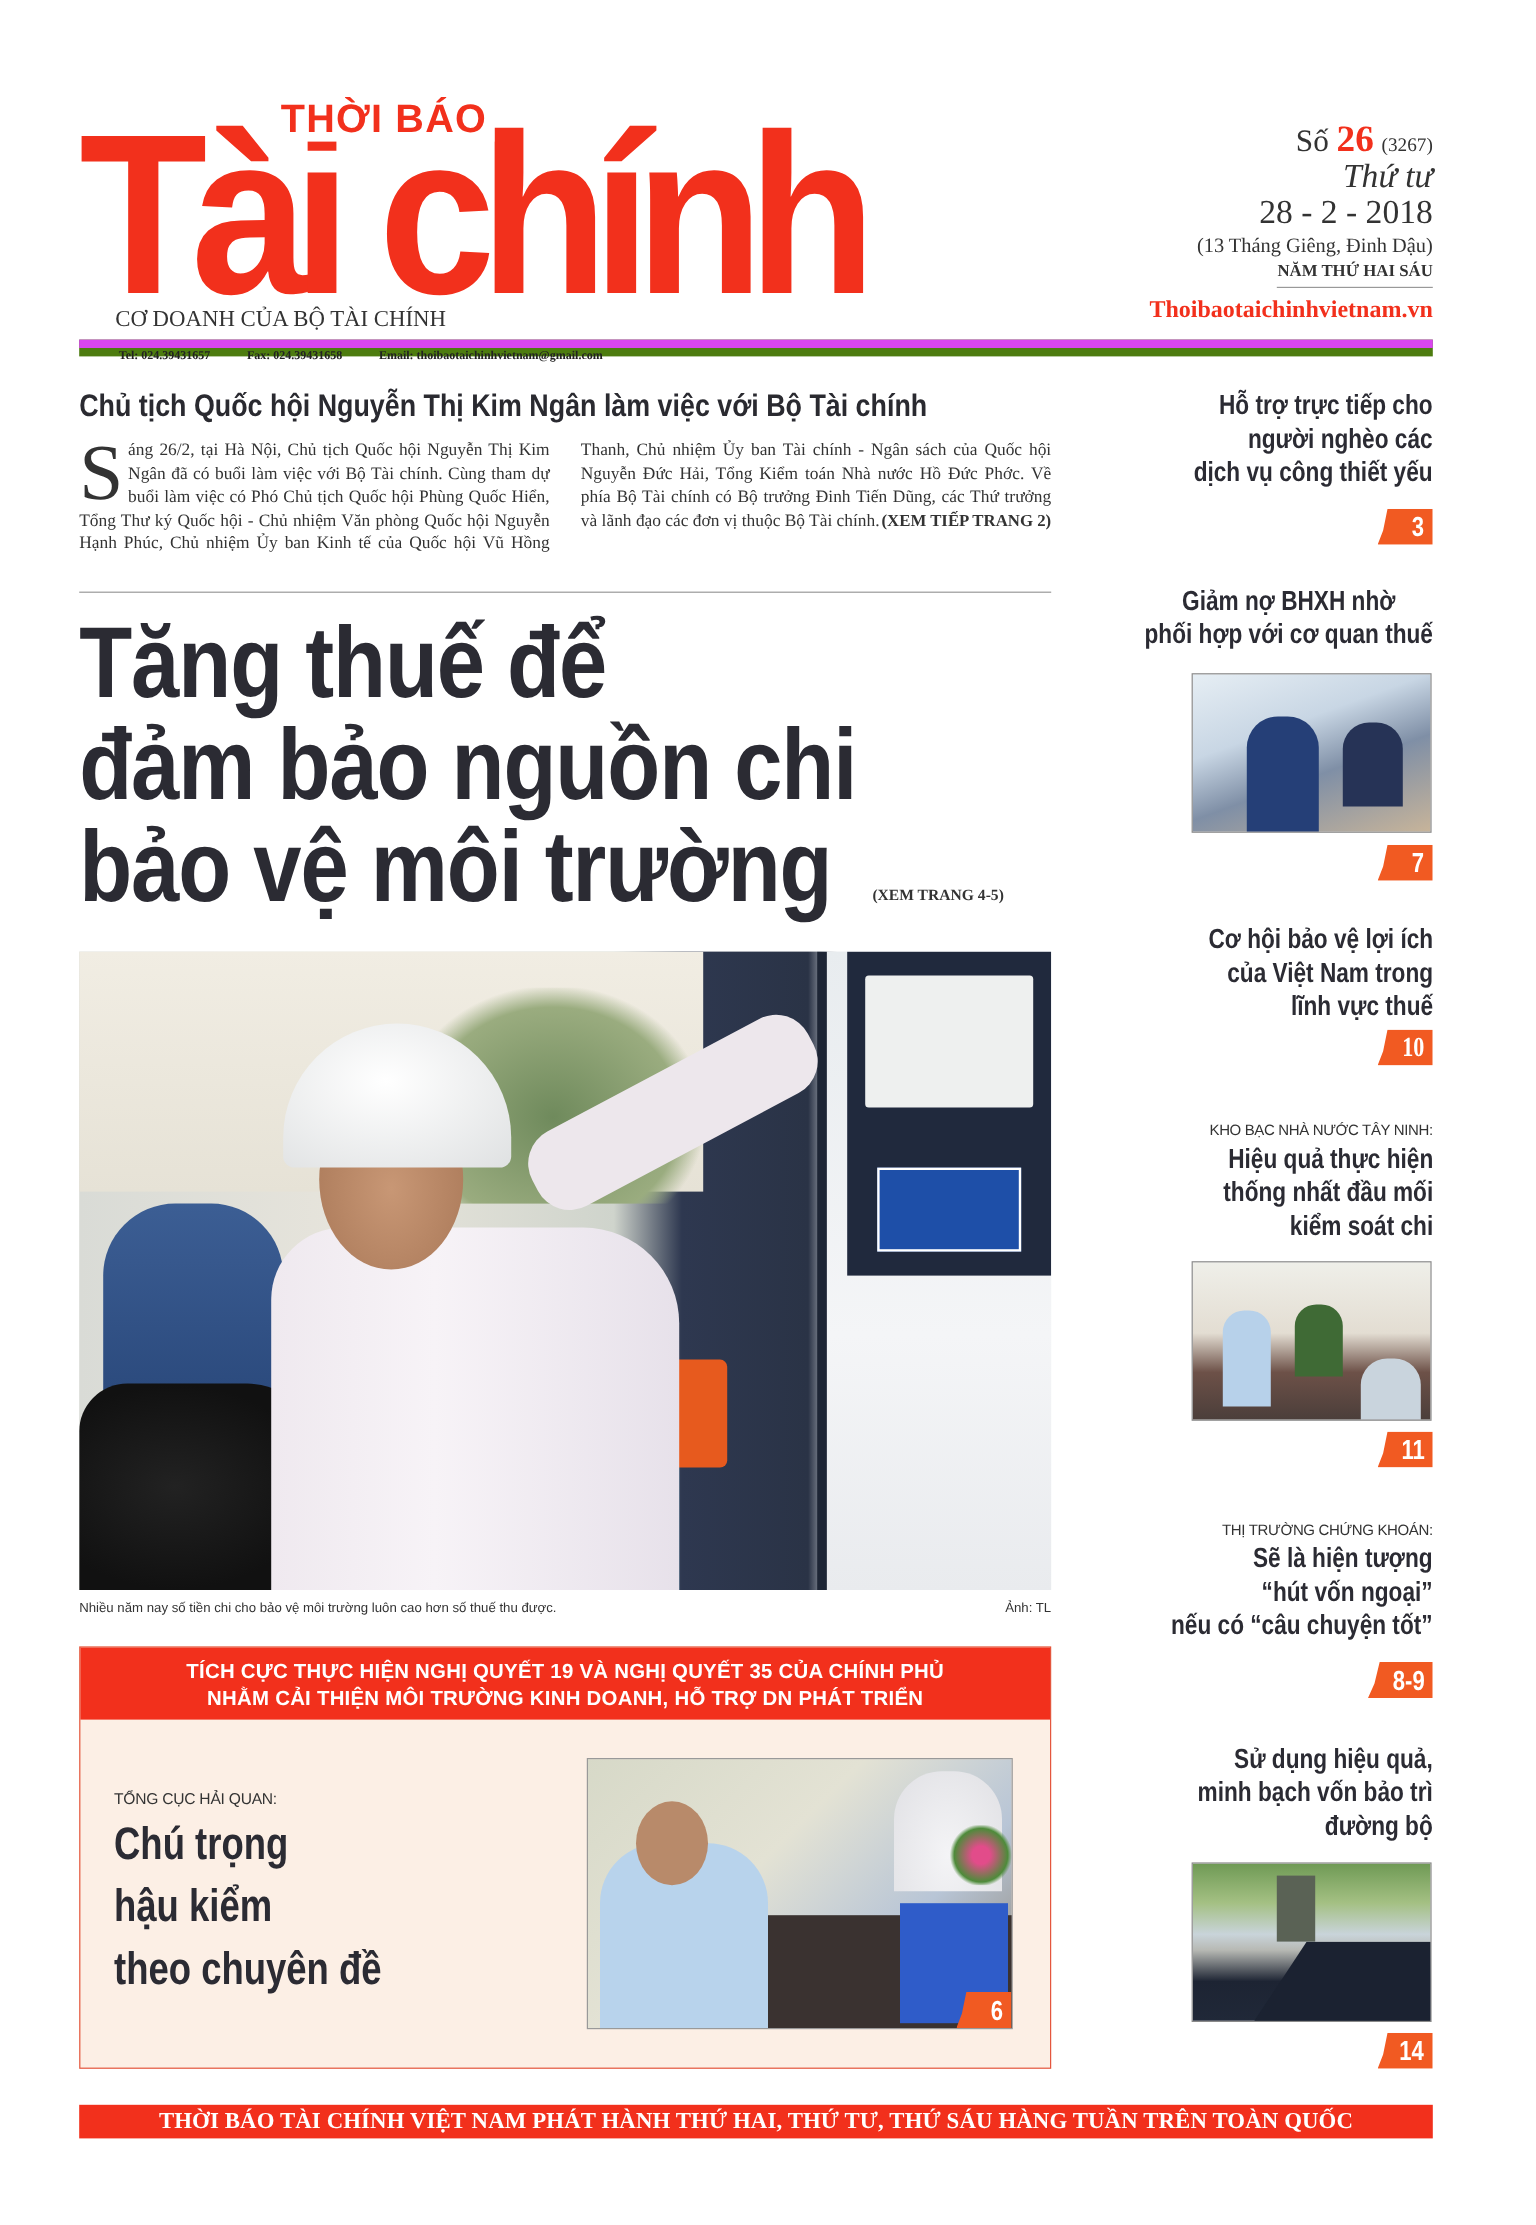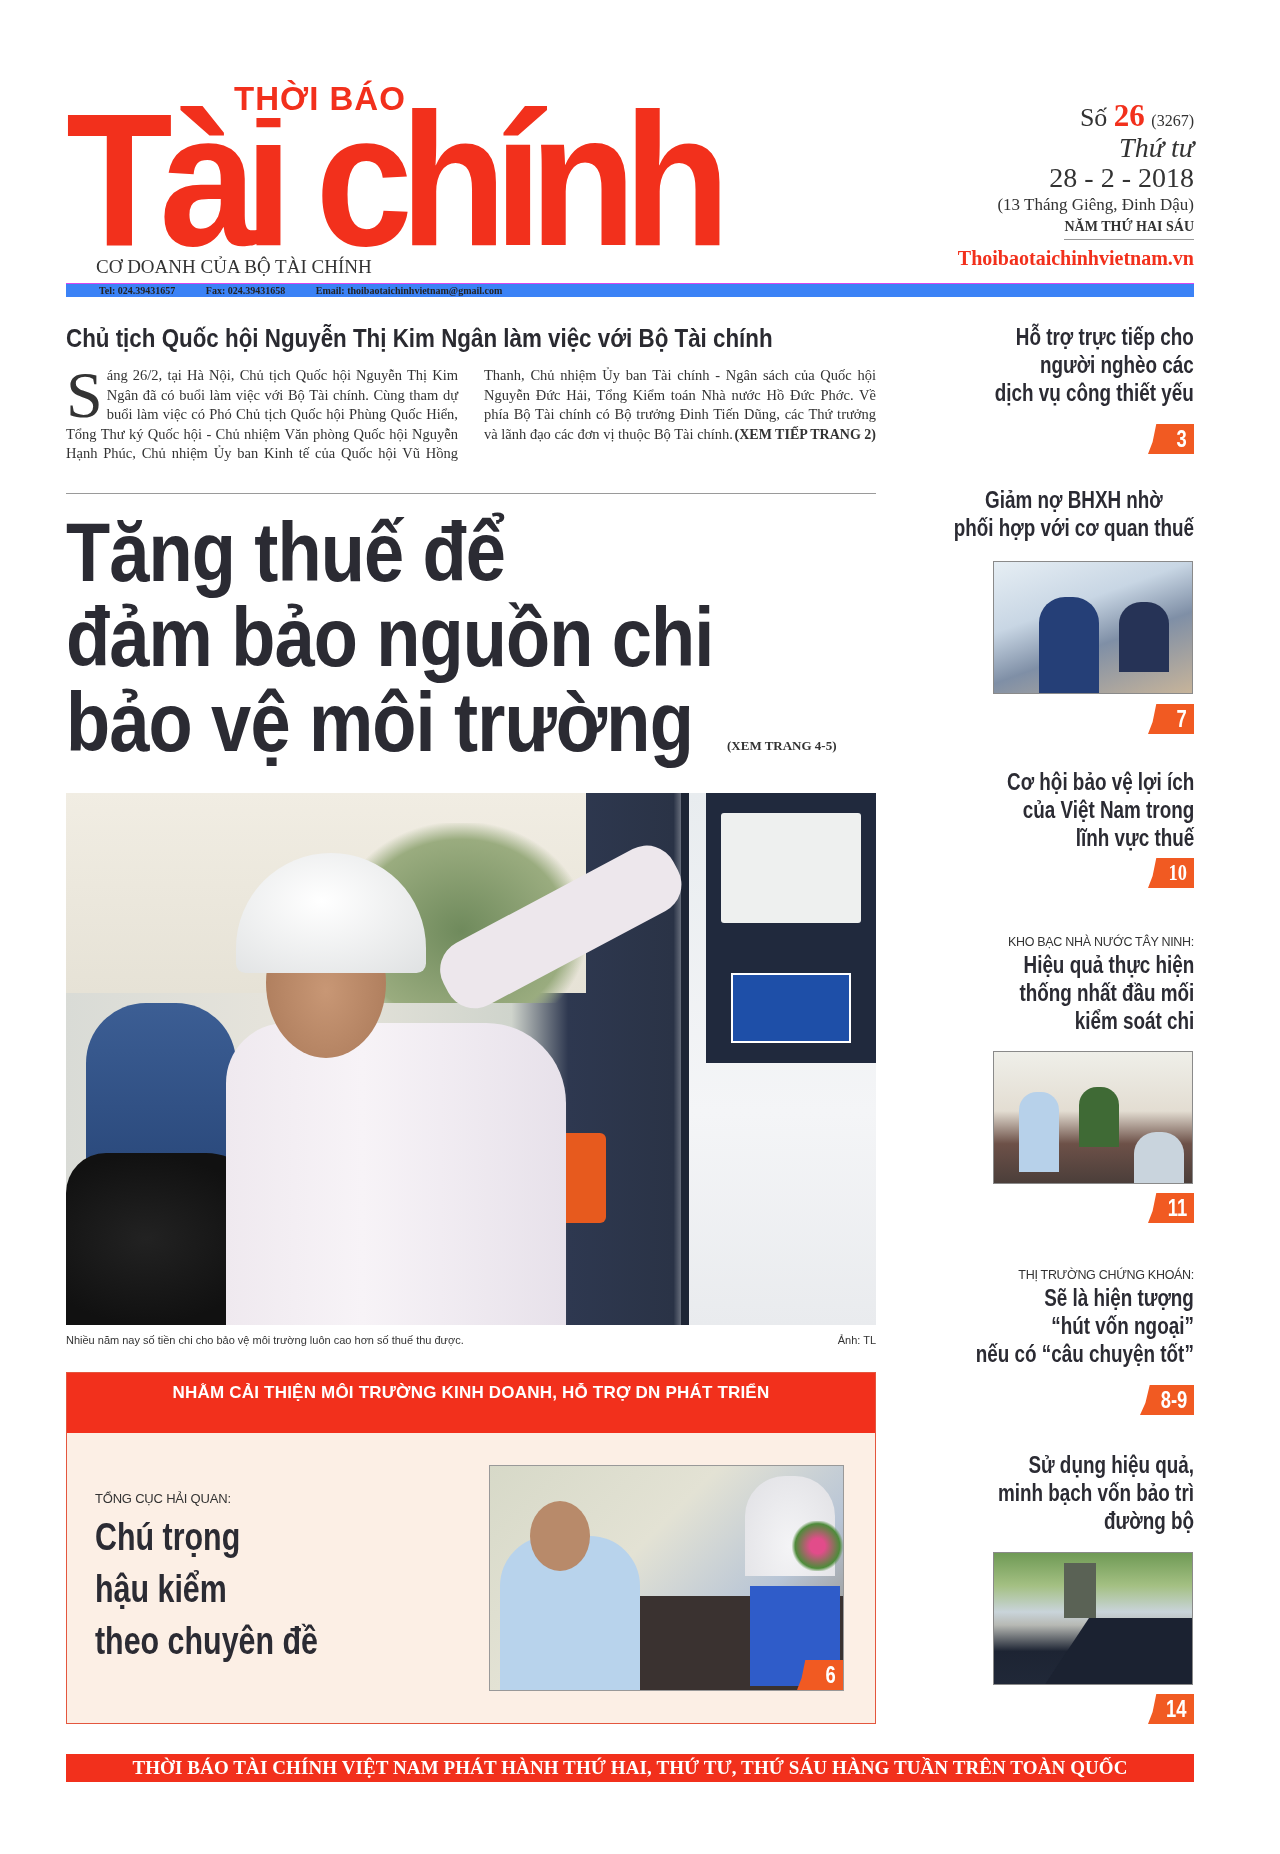--- a/index.html
+++ b/index.html
@@ -27,21 +27,21 @@
     background: #fff; padding-right: 6px;
   }
   .mast-vn {
     position: absolute; right: 0; top: 164px;
     font-family: "Liberation Serif", serif; font-size: 46px; color: #f2301c;
     line-height: 1; background: #fff; padding-left: 8px; letter-spacing: 1px;
   }
 
   .contact-bar {
     position: absolute; left: 66px; top: 283px; width: 1128px; height: 14px;
-    background: #3b82f6; border-top: 1px solid #d946ef;
+    background: #4d7c0f; border-top: 7px solid #d946ef;
     font-family: "Liberation Serif", serif; font-weight: 700; font-size: 10px;
     color: #222; line-height: 13px; padding-left: 33px; white-space: nowrap;
   }
   .contact-bar span { margin-right: 28px; }
 
   .issue-box { position: absolute; right: 86px; top: 100px; text-align: right; font-family: "Liberation Serif", serif; color: #333; }
   .issue-line1 { font-size: 26px; line-height: 1.05; }
   .issue-line1 .num { color: #f2301c; font-weight: 700; font-size: 31px; }
   .issue-line1 .sub { font-size: 16px; }
   .issue-day { font-style: italic; font-size: 28px; line-height: 1.1; }
@@ -200,20 +200,21 @@
   <div class="ph-man-head"></div>
   <div class="ph-helmet"></div>
 </div>
 <div class="caption">
   <span>Nhiều năm nay số tiền chi cho bảo vệ môi trường luôn cao hơn số thuế thu được.</span>
   <span class="credit">Ảnh: TL</span>
 </div>
 
 <div class="promo">
   <div class="promo-bar">
+    <div>TÍCH CỰC THỰC HIỆN NGHỊ QUYẾT 19 VÀ NGHỊ QUYẾT 35 CỦA CHÍNH PHỦ</div>
     <div>NHẰM CẢI THIỆN MÔI TRƯỜNG KINH DOANH, HỖ TRỢ DN PHÁT TRIỂN</div>
   </div>
   <div class="promo-kicker">TỔNG CỤC HẢI QUAN:</div>
   <div class="promo-title">
     <span class="ln">Chú trọng</span>
     <span class="ln">hậu kiểm</span>
     <span class="ln">theo chuyên đề</span>
   </div>
   <div class="promo-photo">
     <div class="pp-girl"></div>

